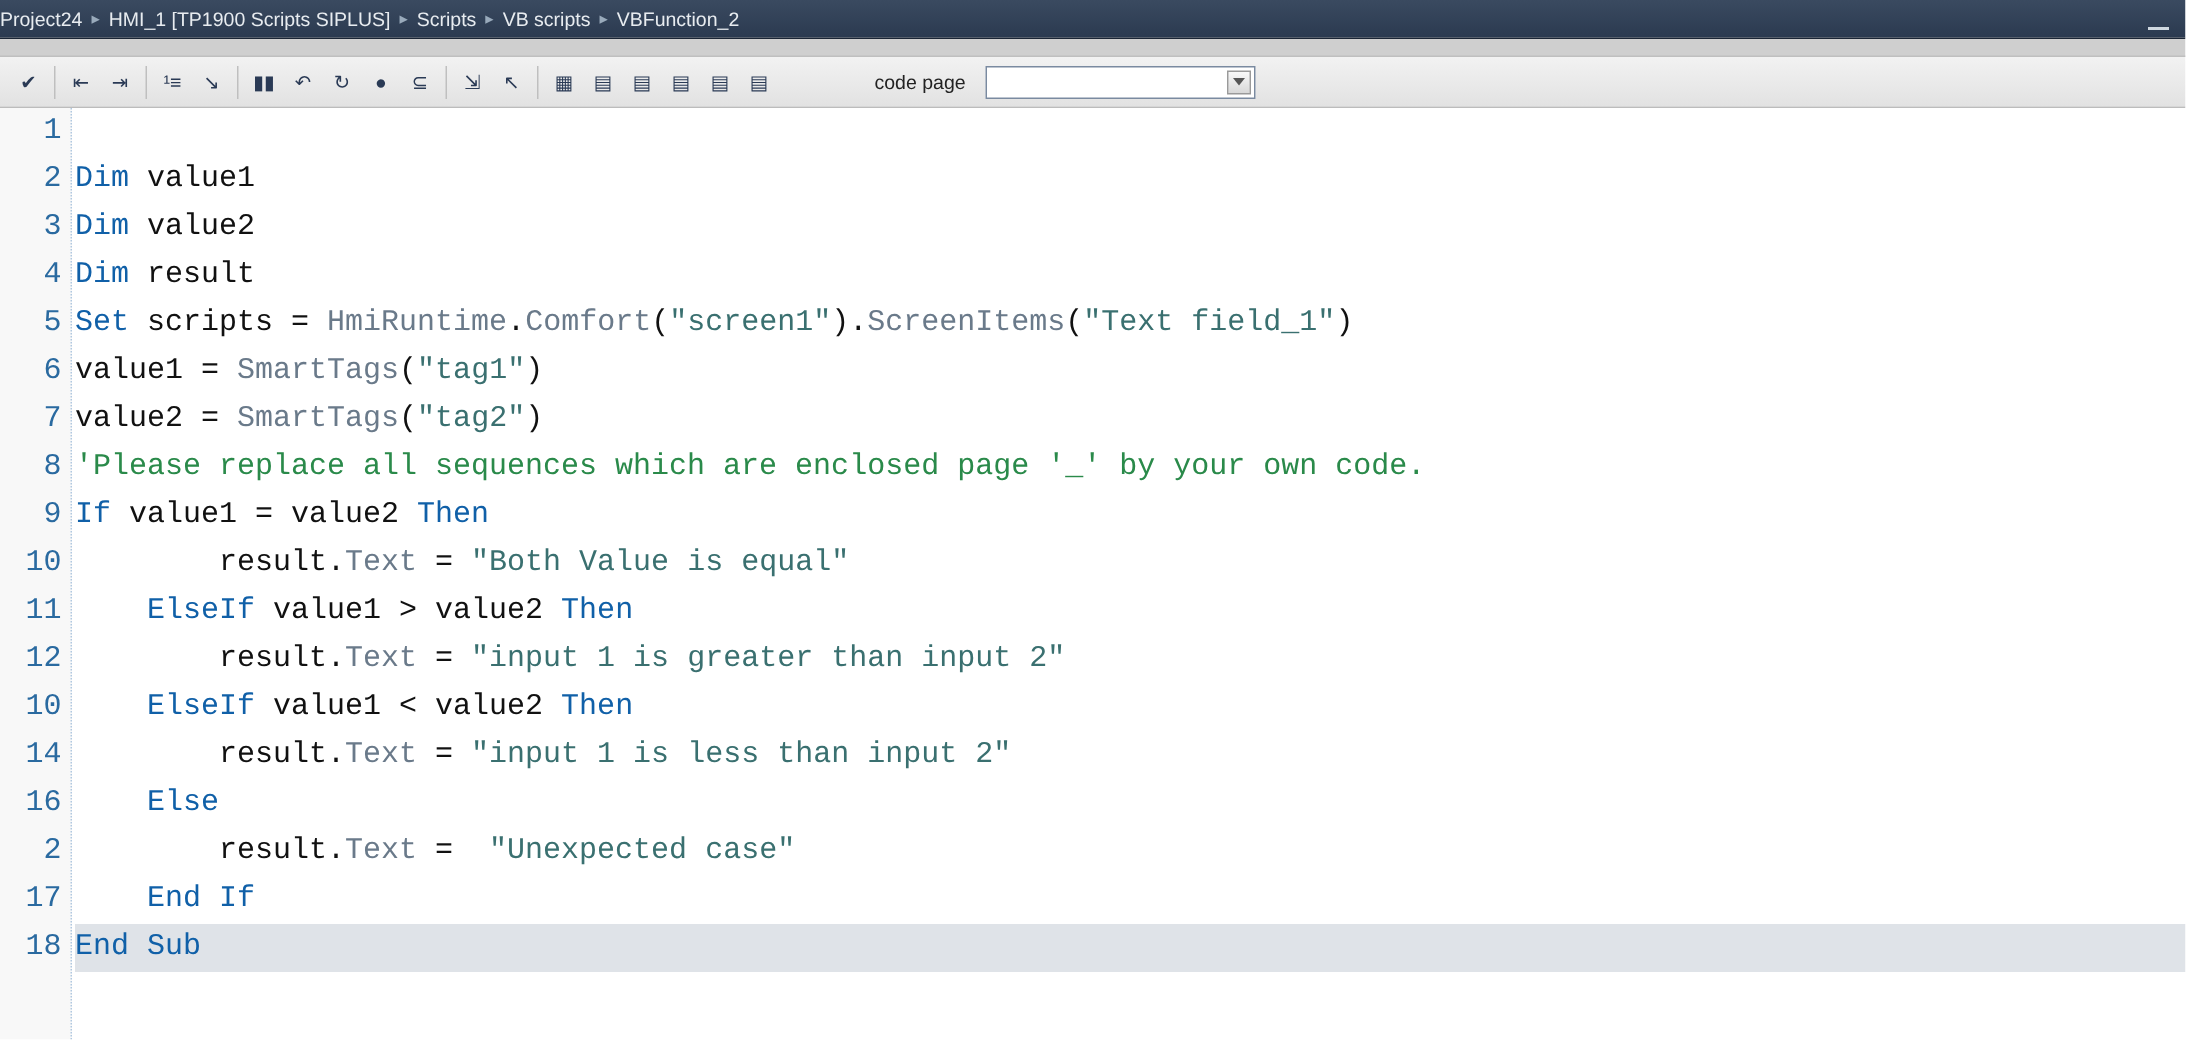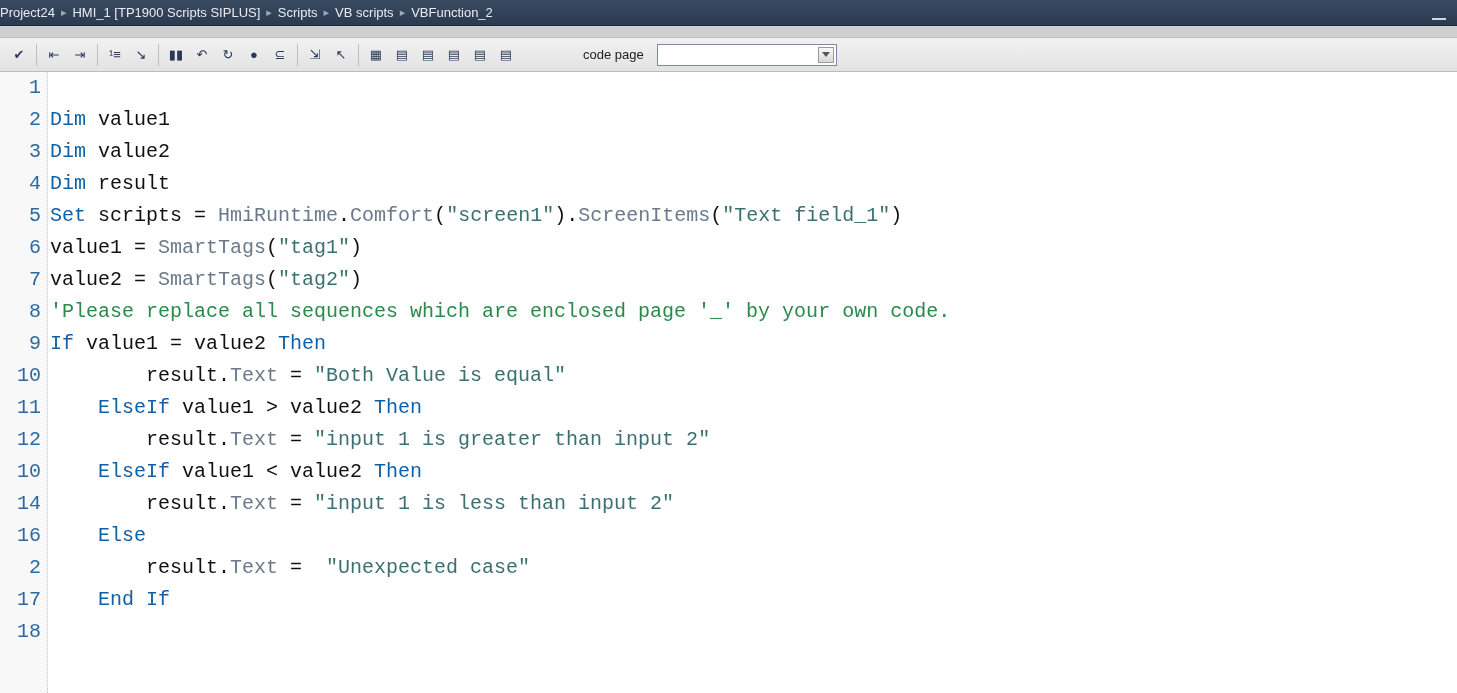--- a/index.html
+++ b/index.html
@@ -234,14 +234,15 @@
 <span class="line"><span class="cmt">'Please replace all sequences which are enclosed page '_' by your own code.</span></span>
 <span class="line"><span class="kw">If</span><span class="txt"> value1 = value2 </span><span class="kw">Then</span></span>
 <span class="line"><span class="txt">        result.</span><span class="obj">Text</span><span class="txt"> = </span><span class="str">"Both Value is equal"</span></span>
 <span class="line"><span class="txt">    </span><span class="kw">ElseIf</span><span class="txt"> value1 &gt; value2 </span><span class="kw">Then</span></span>
 <span class="line"><span class="txt">        result.</span><span class="obj">Text</span><span class="txt"> = </span><span class="str">"input 1 is greater than input 2"</span></span>
 <span class="line"><span class="txt">    </span><span class="kw">ElseIf</span><span class="txt"> value1 &lt; value2 </span><span class="kw">Then</span></span>
 <span class="line"><span class="txt">        result.</span><span class="obj">Text</span><span class="txt"> = </span><span class="str">"input 1 is less than input 2"</span></span>
 <span class="line"><span class="txt">    </span><span class="kw">Else</span></span>
 <span class="line"><span class="txt">        result.</span><span class="obj">Text</span><span class="txt"> =  </span><span class="str">"Unexpected case"</span></span>
 <span class="line"><span class="txt">    </span><span class="kw">End If</span></span>
+<span class="line hl"><span class="kw">End Sub</span></span>
 </div>
 </div>
 
 </body></html>

